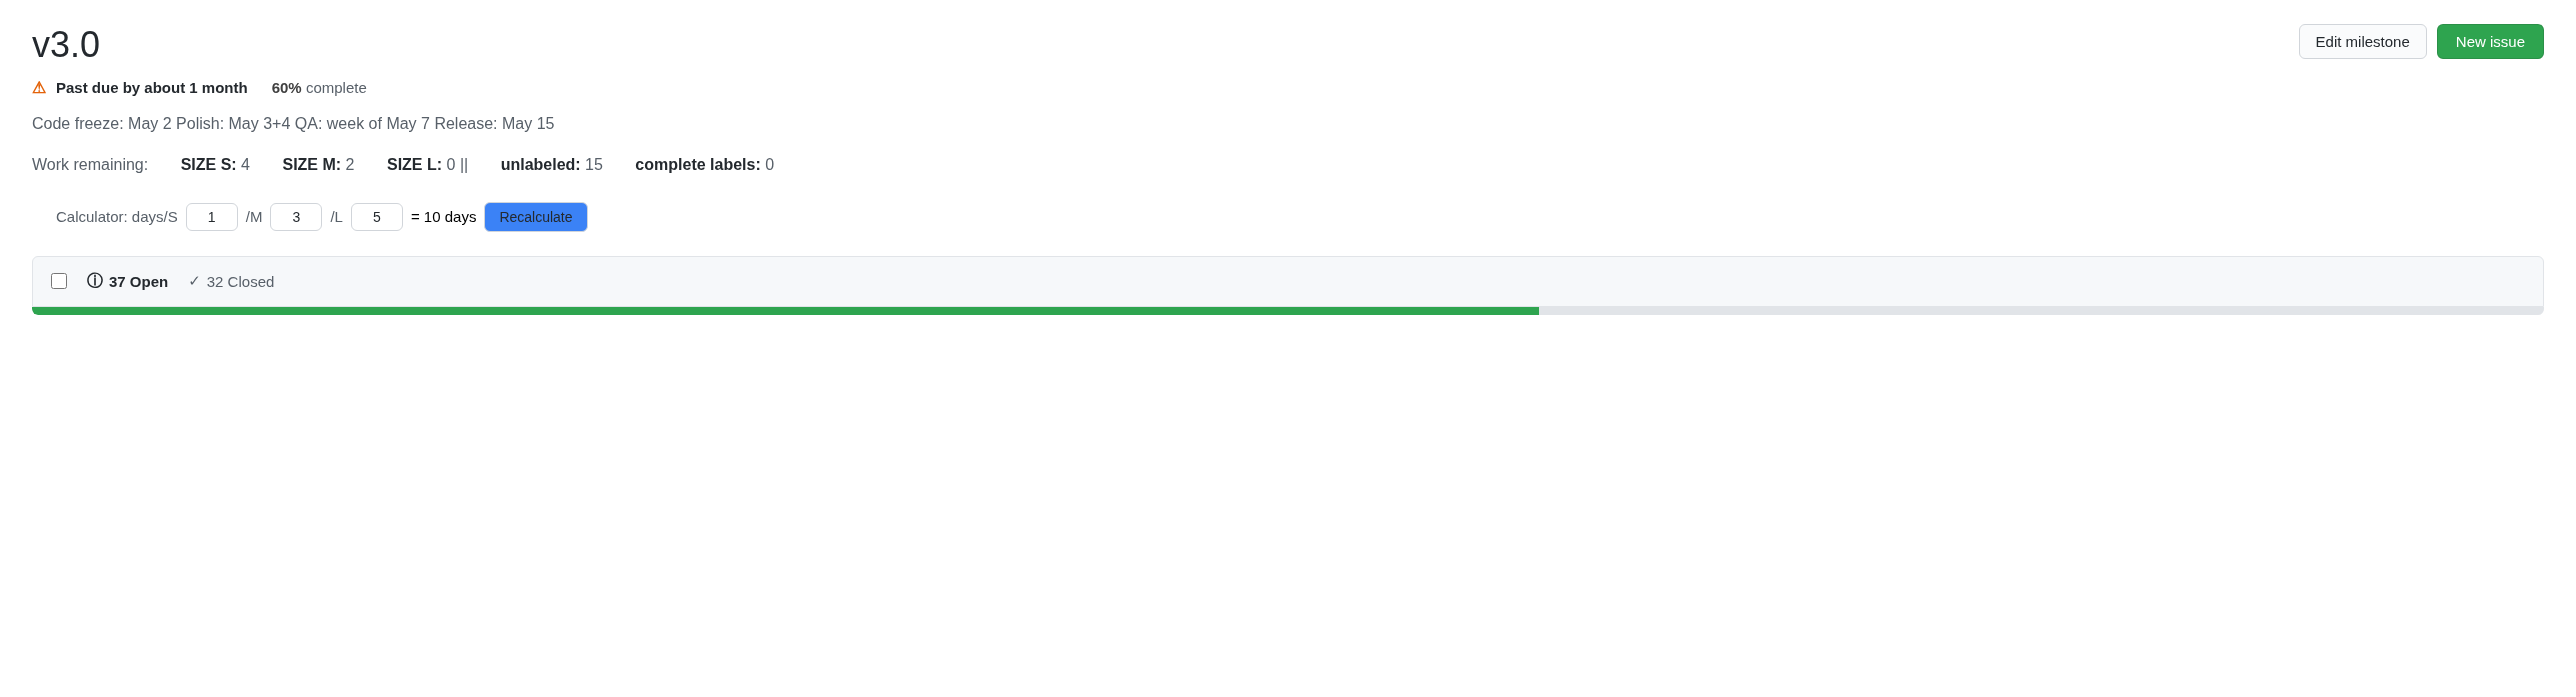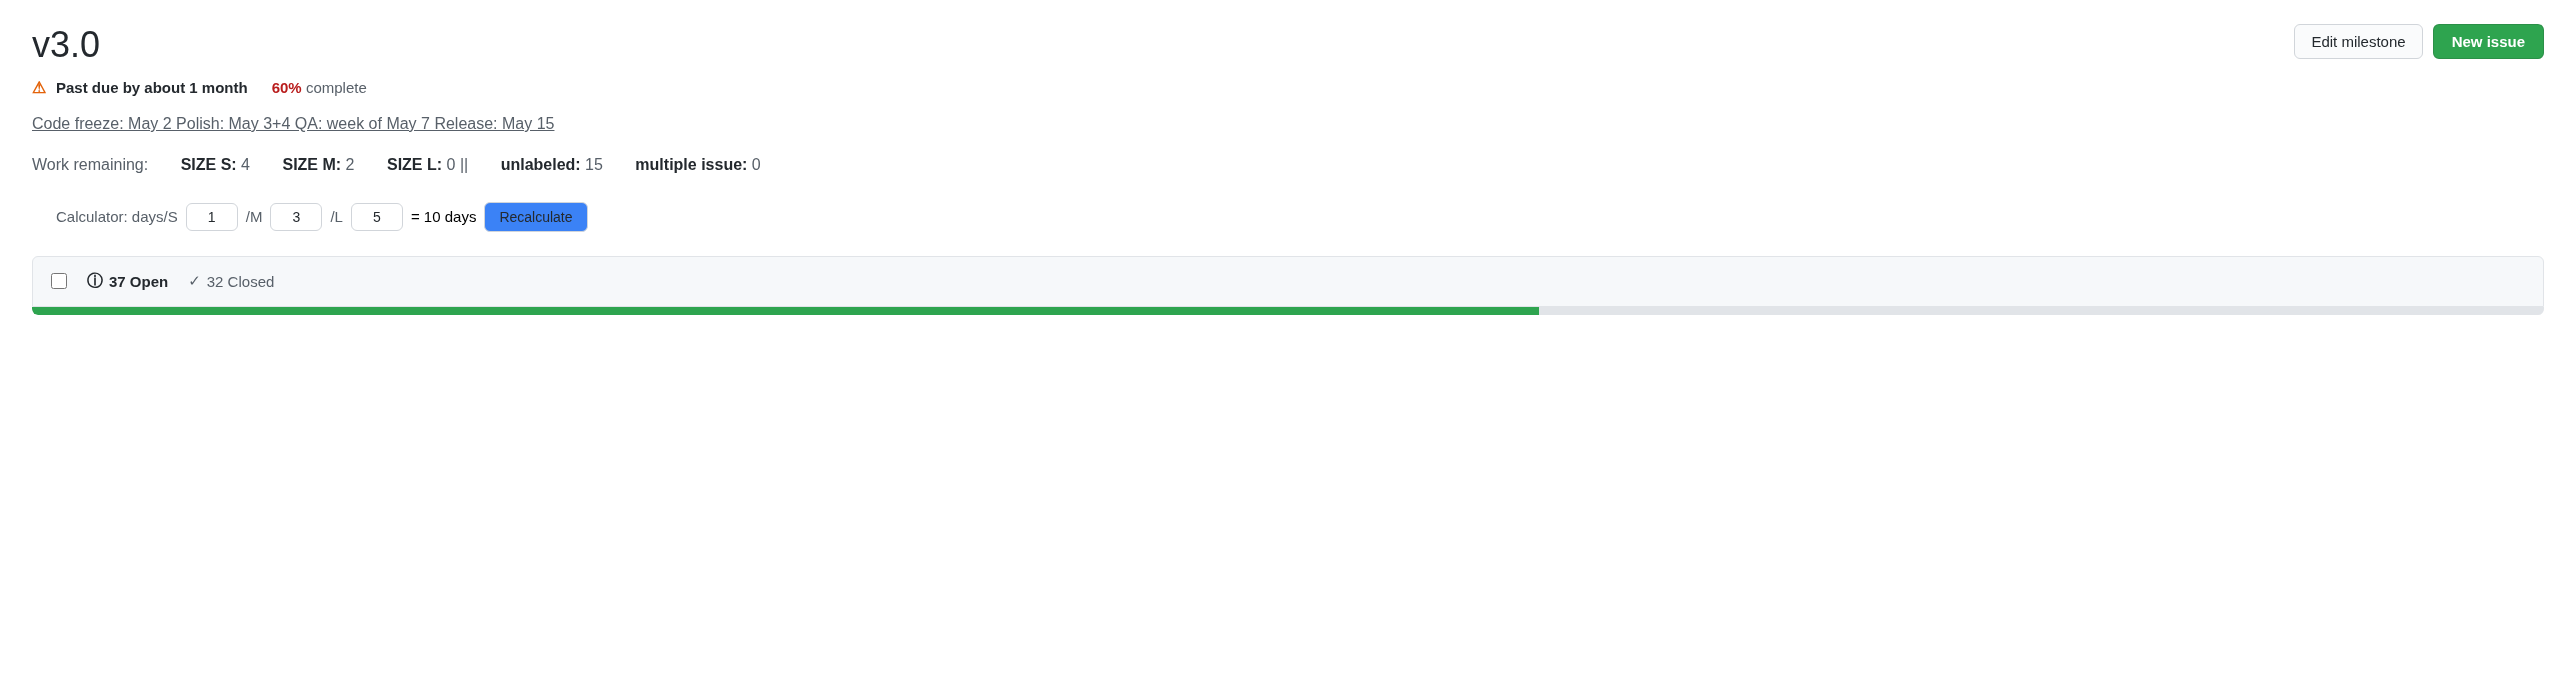--- a/index.html
+++ b/index.html
@@ -48,21 +48,21 @@
       background: #fafbfc;
       border: 1px solid #d1d5da;
       border-radius: 6px;
       cursor: pointer;
       white-space: nowrap;
     }
 
     .btn-new-issue {
       padding: 8px 18px;
       font-size: 15px;
-      font-weight: 700;
+      font-weight: 400;
       color: #fff;
       background: #2ea44f;
       border: 1px solid rgba(27, 31, 35, 0.15);
       border-radius: 6px;
       cursor: pointer;
       white-space: nowrap;
     }
 
     
     .due-row {
@@ -88,30 +88,29 @@
       color: #e36209;
       font-size: 16px;
     }
 
     .complete-pct {
       color: #586069;
     }
 
     .complete-pct strong {
       font-weight: 600;
-      color: #b91c1c;
+      color: #404040;
     }
 
     
     .description {
       font-size: 16px;
       color: #586069;
       margin-bottom: 16px;
       line-height: 1.5;
-      text-decoration: underline;
     }
 
     
     .work-remaining {
       font-size: 16px;
       color: #586069;
       margin-bottom: 16px;
       line-height: 1.6;
     }
 
@@ -254,21 +253,21 @@
     <span>Work remaining:</span>
     <strong>SIZE S:</strong>
     <span>4</span>
     <strong>SIZE M:</strong>
     <span>2</span>
     <strong>SIZE L:</strong>
     <span>0</span>
     <span>||</span>
     <strong>unlabeled:</strong>
     <span>15</span>
-    <strong>multiple issue:</strong>
+    <strong>complete labels:</strong>
     <span>0</span>
   </p>
 
   <div class="calculator-row">
     <span>Calculator: days/S</span>
     <input class="calc-input" type="text" value="1" style="">
     <span>/M</span>
     <input class="calc-input" type="text" value="3" style="">
     <span>/L</span>
     <input class="calc-input" type="text" value="5" style="">

